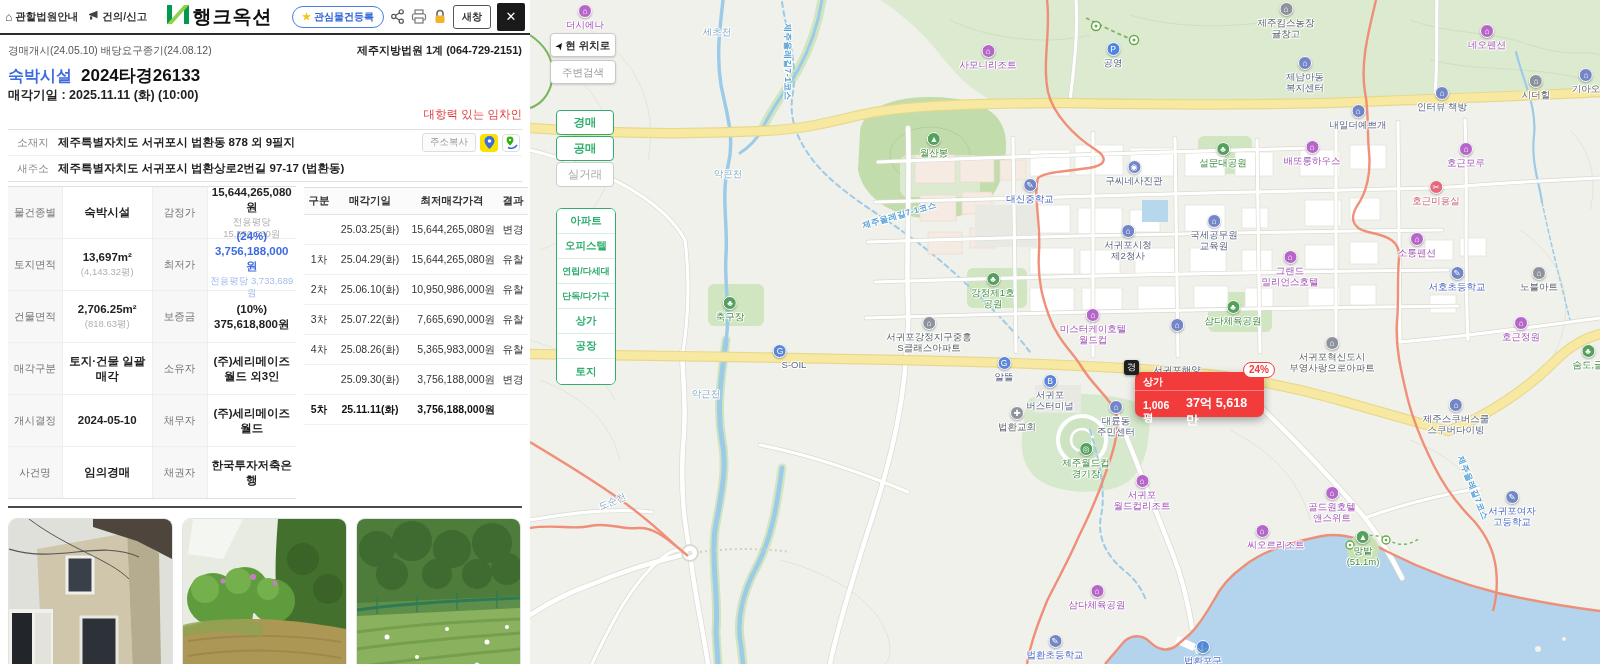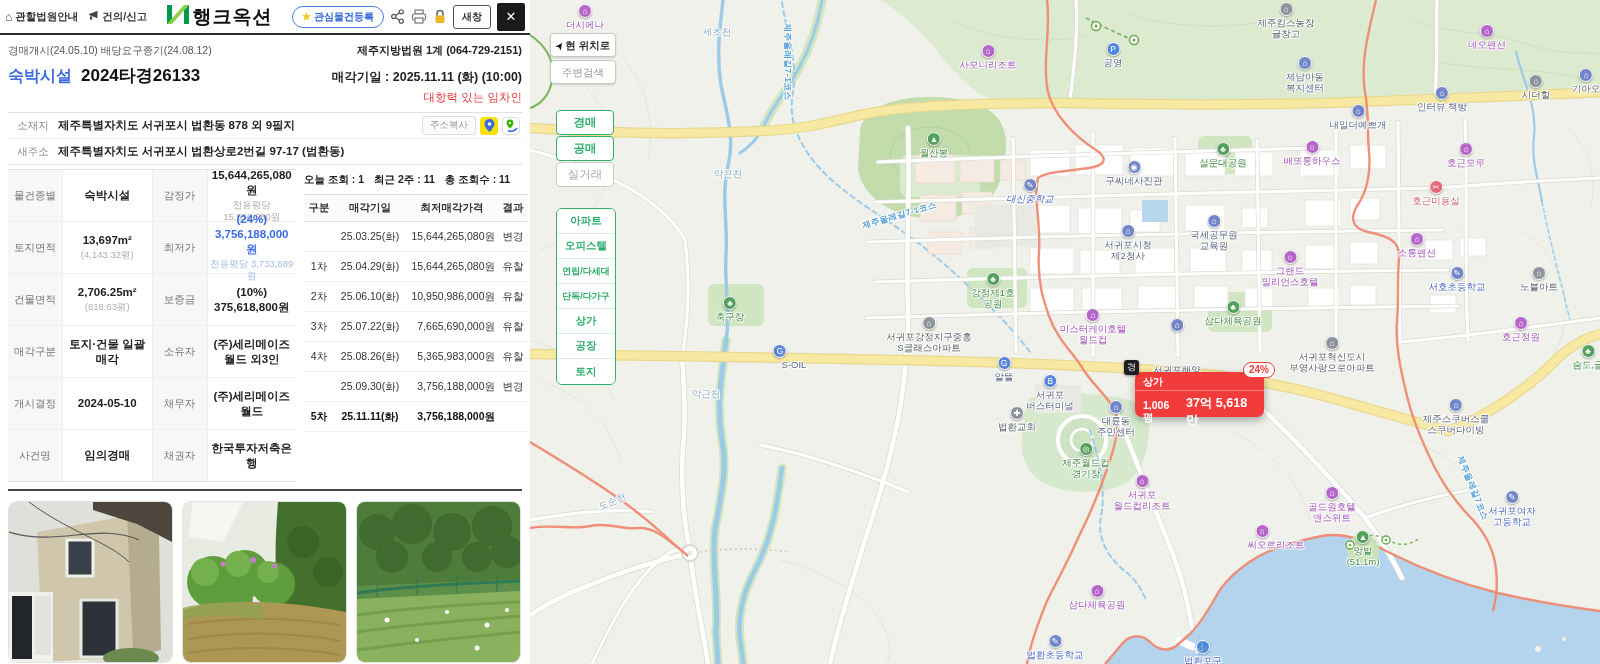--- a/index.html
+++ b/index.html
@@ -14,21 +14,21 @@
   .hdr-logo{display:flex;align-items:center;gap:4px;}
   .logo-text{font-size:19px;font-weight:800;color:#111;letter-spacing:1px;}
   .hdr-right{display:flex;align-items:center;gap:6px;}
   .fav-btn{display:flex;align-items:center;gap:3px;border:1.5px solid #4a7de0;border-radius:14px;background:#fff;color:#3668d8;font-weight:700;font-size:10px;padding:3px 9px;cursor:pointer;white-space:nowrap;}
   .star{color:#f5c518;font-size:10px;}
   .hico{display:inline-flex;align-items:center;cursor:pointer;}
   .newwin-btn{border:1.5px solid #555;border-radius:3px;background:#fff;font-size:10px;font-weight:700;color:#333;padding:4px 8px;cursor:pointer;white-space:nowrap;}
   .close-btn{width:28px;height:28px;background:#1a1a1a;color:#fff;border:none;border-radius:2px;font-size:13px;cursor:pointer;line-height:1;}
   .case-bar{display:flex;justify-content:space-between;align-items:center;padding:8px 8px 3px;font-size:10.5px;color:#555;}
   .case-bar .court{font-weight:700;color:#222;font-size:11px;}
-  .title-row{display:flex;justify-content:space-between;align-items:baseline;padding:3px 8px 0;}
+  .title-row{display:flex;justify-content:space-between;align-items:baseline;padding:3px 8px 0;flex-direction:column;}
   .cat{color:#3d6be0;font-weight:800;font-size:16px;margin-right:9px;}
   .caseno{font-size:17px;font-weight:800;color:#111;}
   .saledate{font-size:12.5px;font-weight:700;color:#222;}
   .warning{color:#e03e3e;font-size:11.5px;padding:3px 8px 7px;text-align:right;}
   .addr{margin:0 8px;border-top:1px solid #e0e0e0;border-bottom:1px solid #e0e0e0;}
   .addr-row{display:flex;align-items:center;min-height:25px;border-bottom:1px solid #f0f0f0;}
   .addr-row:last-child{border-bottom:none;}
   .addr-label{width:50px;flex:none;text-align:center;color:#888;font-size:10.5px;}
   .addr-value{flex:1;font-size:11.5px;font-weight:600;color:#222;}
   .addr-actions{display:flex;gap:4px;align-items:center;padding-right:2px;}
@@ -252,25 +252,20 @@
             <div class="d-val">
               <div class="d-main">임의경매</div>
             </div>
             <div class="d-label">채권자</div>
             <div class="d-val">
               <div class="d-main">한국투자저축은행</div>
             </div>
           </div>
         </div>
       <div class="right-col">
-        <div class="views">
-          <span>오늘 조회 : 1</span>
-          <span>최근 2주 : 11</span>
-          <span>총 조회수 : 11</span>
-        </div>
         <table class="auction">
           <colgroup>
               <col style="width:30px">
               <col style="width:72px">
               <col style="width:92px">
               <col style="width:30px">
             </colgroup>
           <thead>
               <tr id="auction-head">
                 <th>구분</th>
@@ -722,21 +717,21 @@
         <div class="mlabel kind-salon" style="left: 906px; top: 180px;">
           <span class="micon" style="background: rgb(229, 105, 122);">✂</span>
           <div style="color: rgb(201, 95, 114);">호근미용실</div>
         </div>
         <div class="mlabel kind-camera" style="left: 604px; top: 160px;">
           <span class="micon" style="background: rgb(115, 134, 200);">◉</span>
           <div style="color: rgb(89, 100, 128);">구씨네사진관</div>
         </div>
         <div class="mlabel kind-school" style="left: 500px; top: 178px;">
           <span class="micon" style="background: rgb(115, 134, 200);">✎</span>
-          <div style="color: rgb(74, 104, 196); font-style: italic;">대신중학교</div>
+          <div style="color: rgb(74, 104, 196);">대신중학교</div>
         </div>
         <div class="mlabel kind-gov" style="left: 598px; top: 224px;">
           <span class="micon" style="background: rgb(115, 134, 200);">⌂</span>
           <div style="color: rgb(89, 100, 128);">서귀포시청</div>
           <div style="color: rgb(89, 100, 128);">제2청사</div>
         </div>
         <div class="mlabel kind-gov" style="left: 684px; top: 214px;">
           <span class="micon" style="background: rgb(115, 134, 200);">⌂</span>
           <div style="color: rgb(89, 100, 128);">국세공무원</div>
           <div style="color: rgb(89, 100, 128);">교육원</div>

